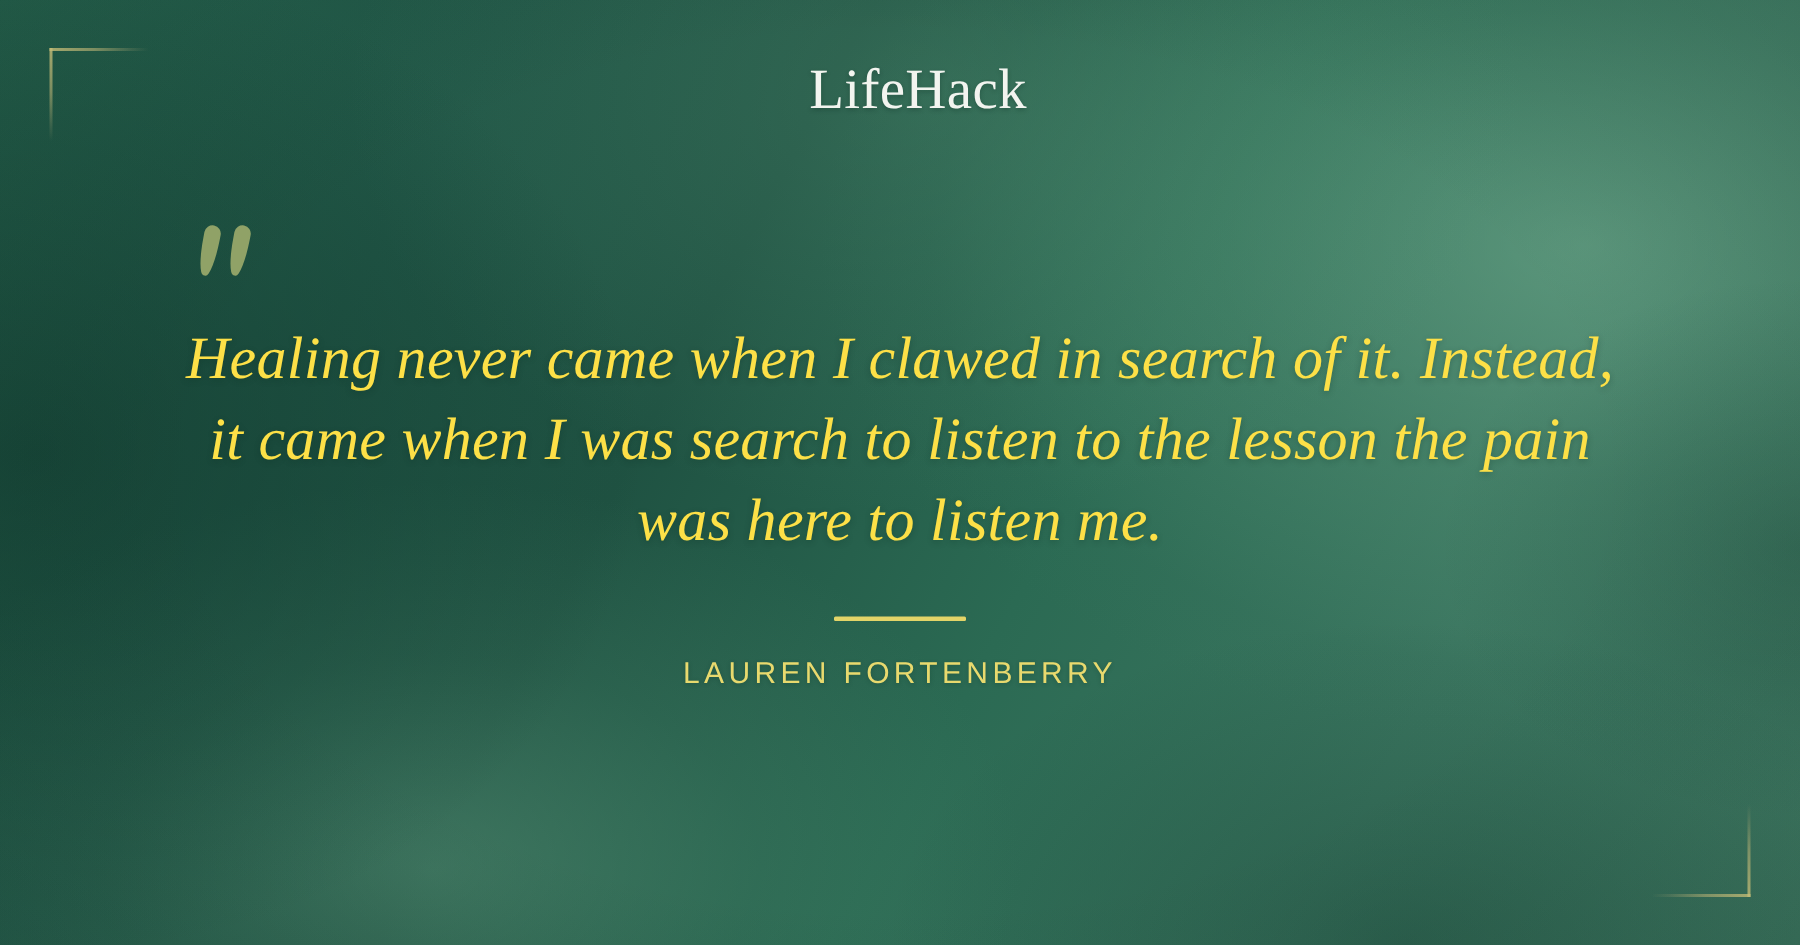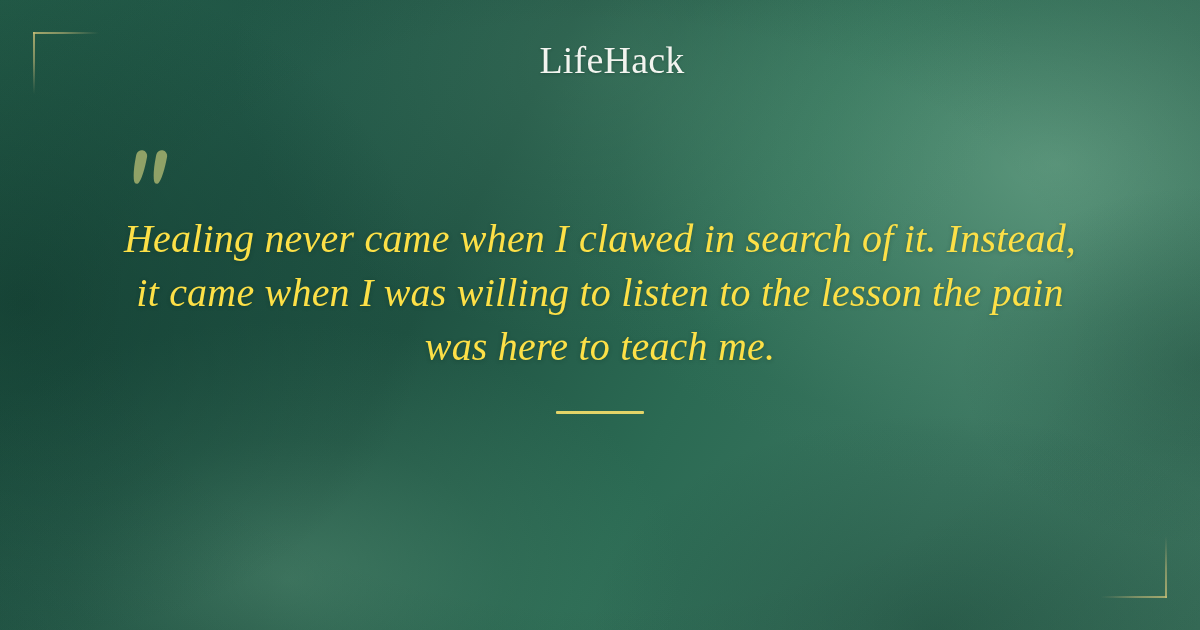--- a/index.html
+++ b/index.html
@@ -230,21 +230,22 @@
 
     <div class="brand">LifeHack</div>
 
     <div class="quote-mark">
       <span class="q1"></span>
       <span class="q2"></span>
     </div>
 
     <div class="quote-text">
       <span class="ql">Healing never came when I clawed in search of it. Instead,</span>
-      <span class="ql">it came when I was willing to listen to the lesson the pain</span>
-      <span class="ql">was here to teach me.</span>
+      <span class="ql">it came when I was search to listen to the lesson the pain</span>
+      <span class="ql">was here to listen me.</span>
     </div>
 
     <div class="divider"></div>
 
+    <div class="author">LAUREN FORTENBERRY</div>
 
   </div>
 </div>
 
 </body></html>

